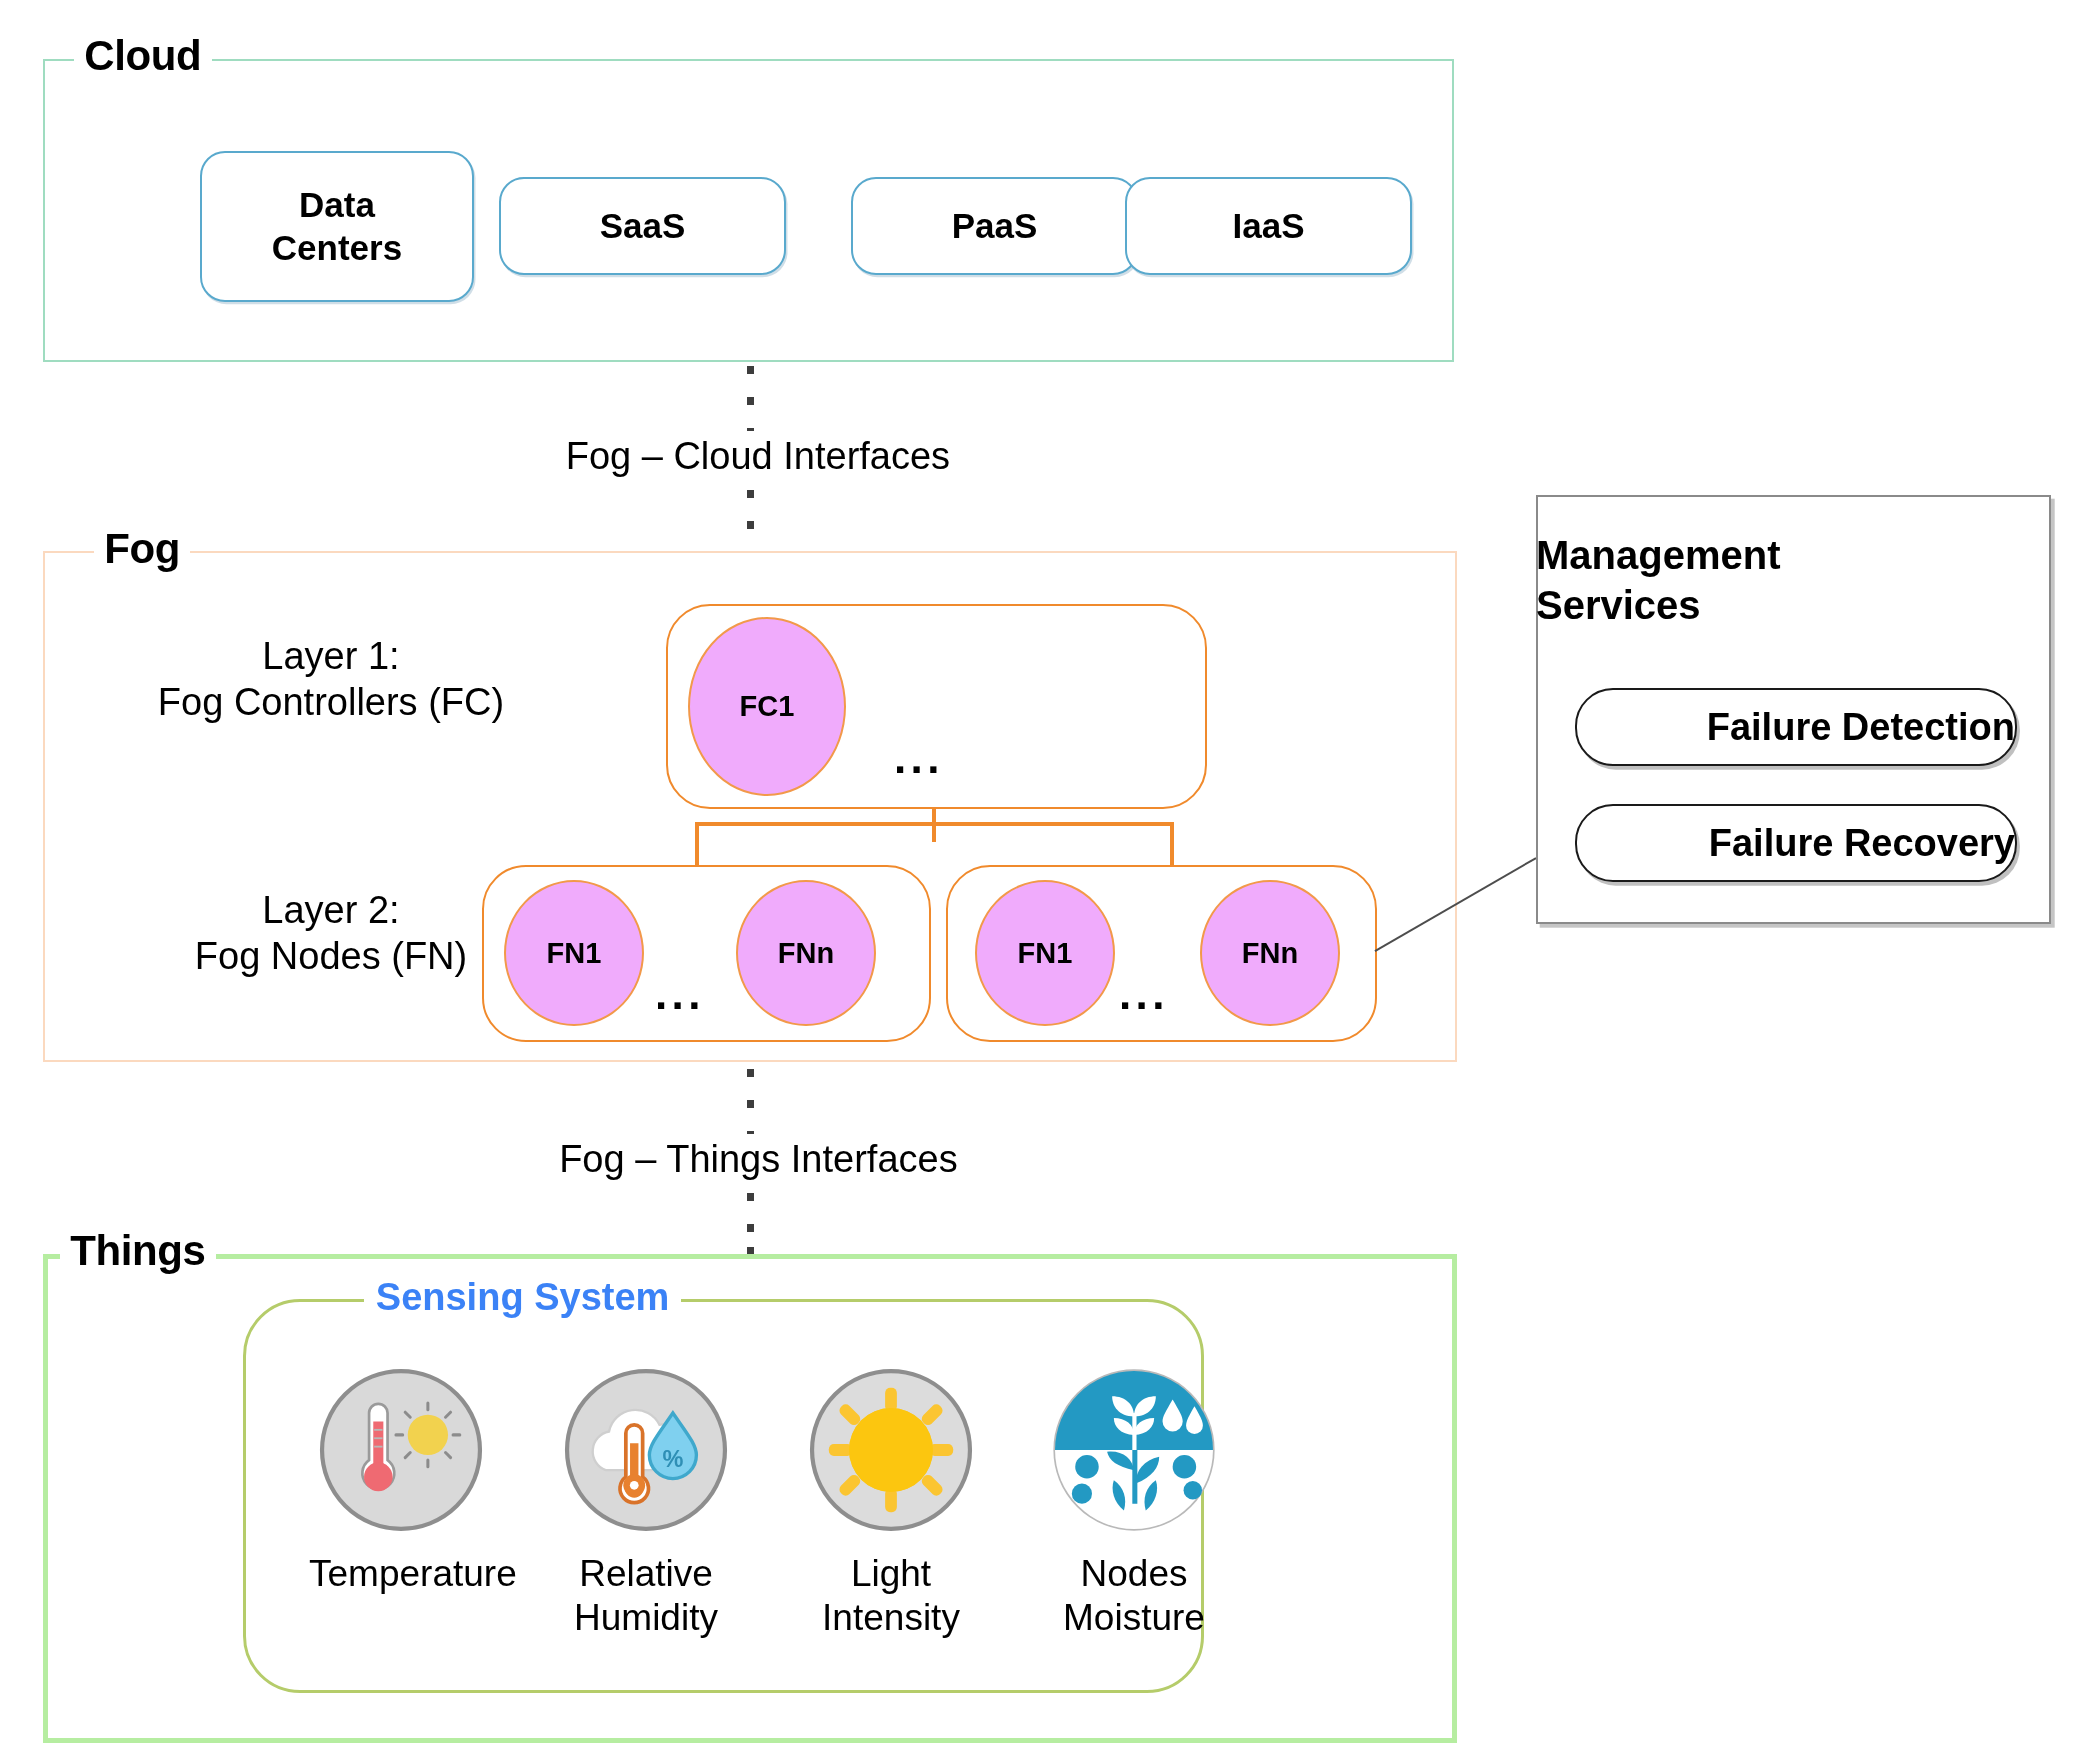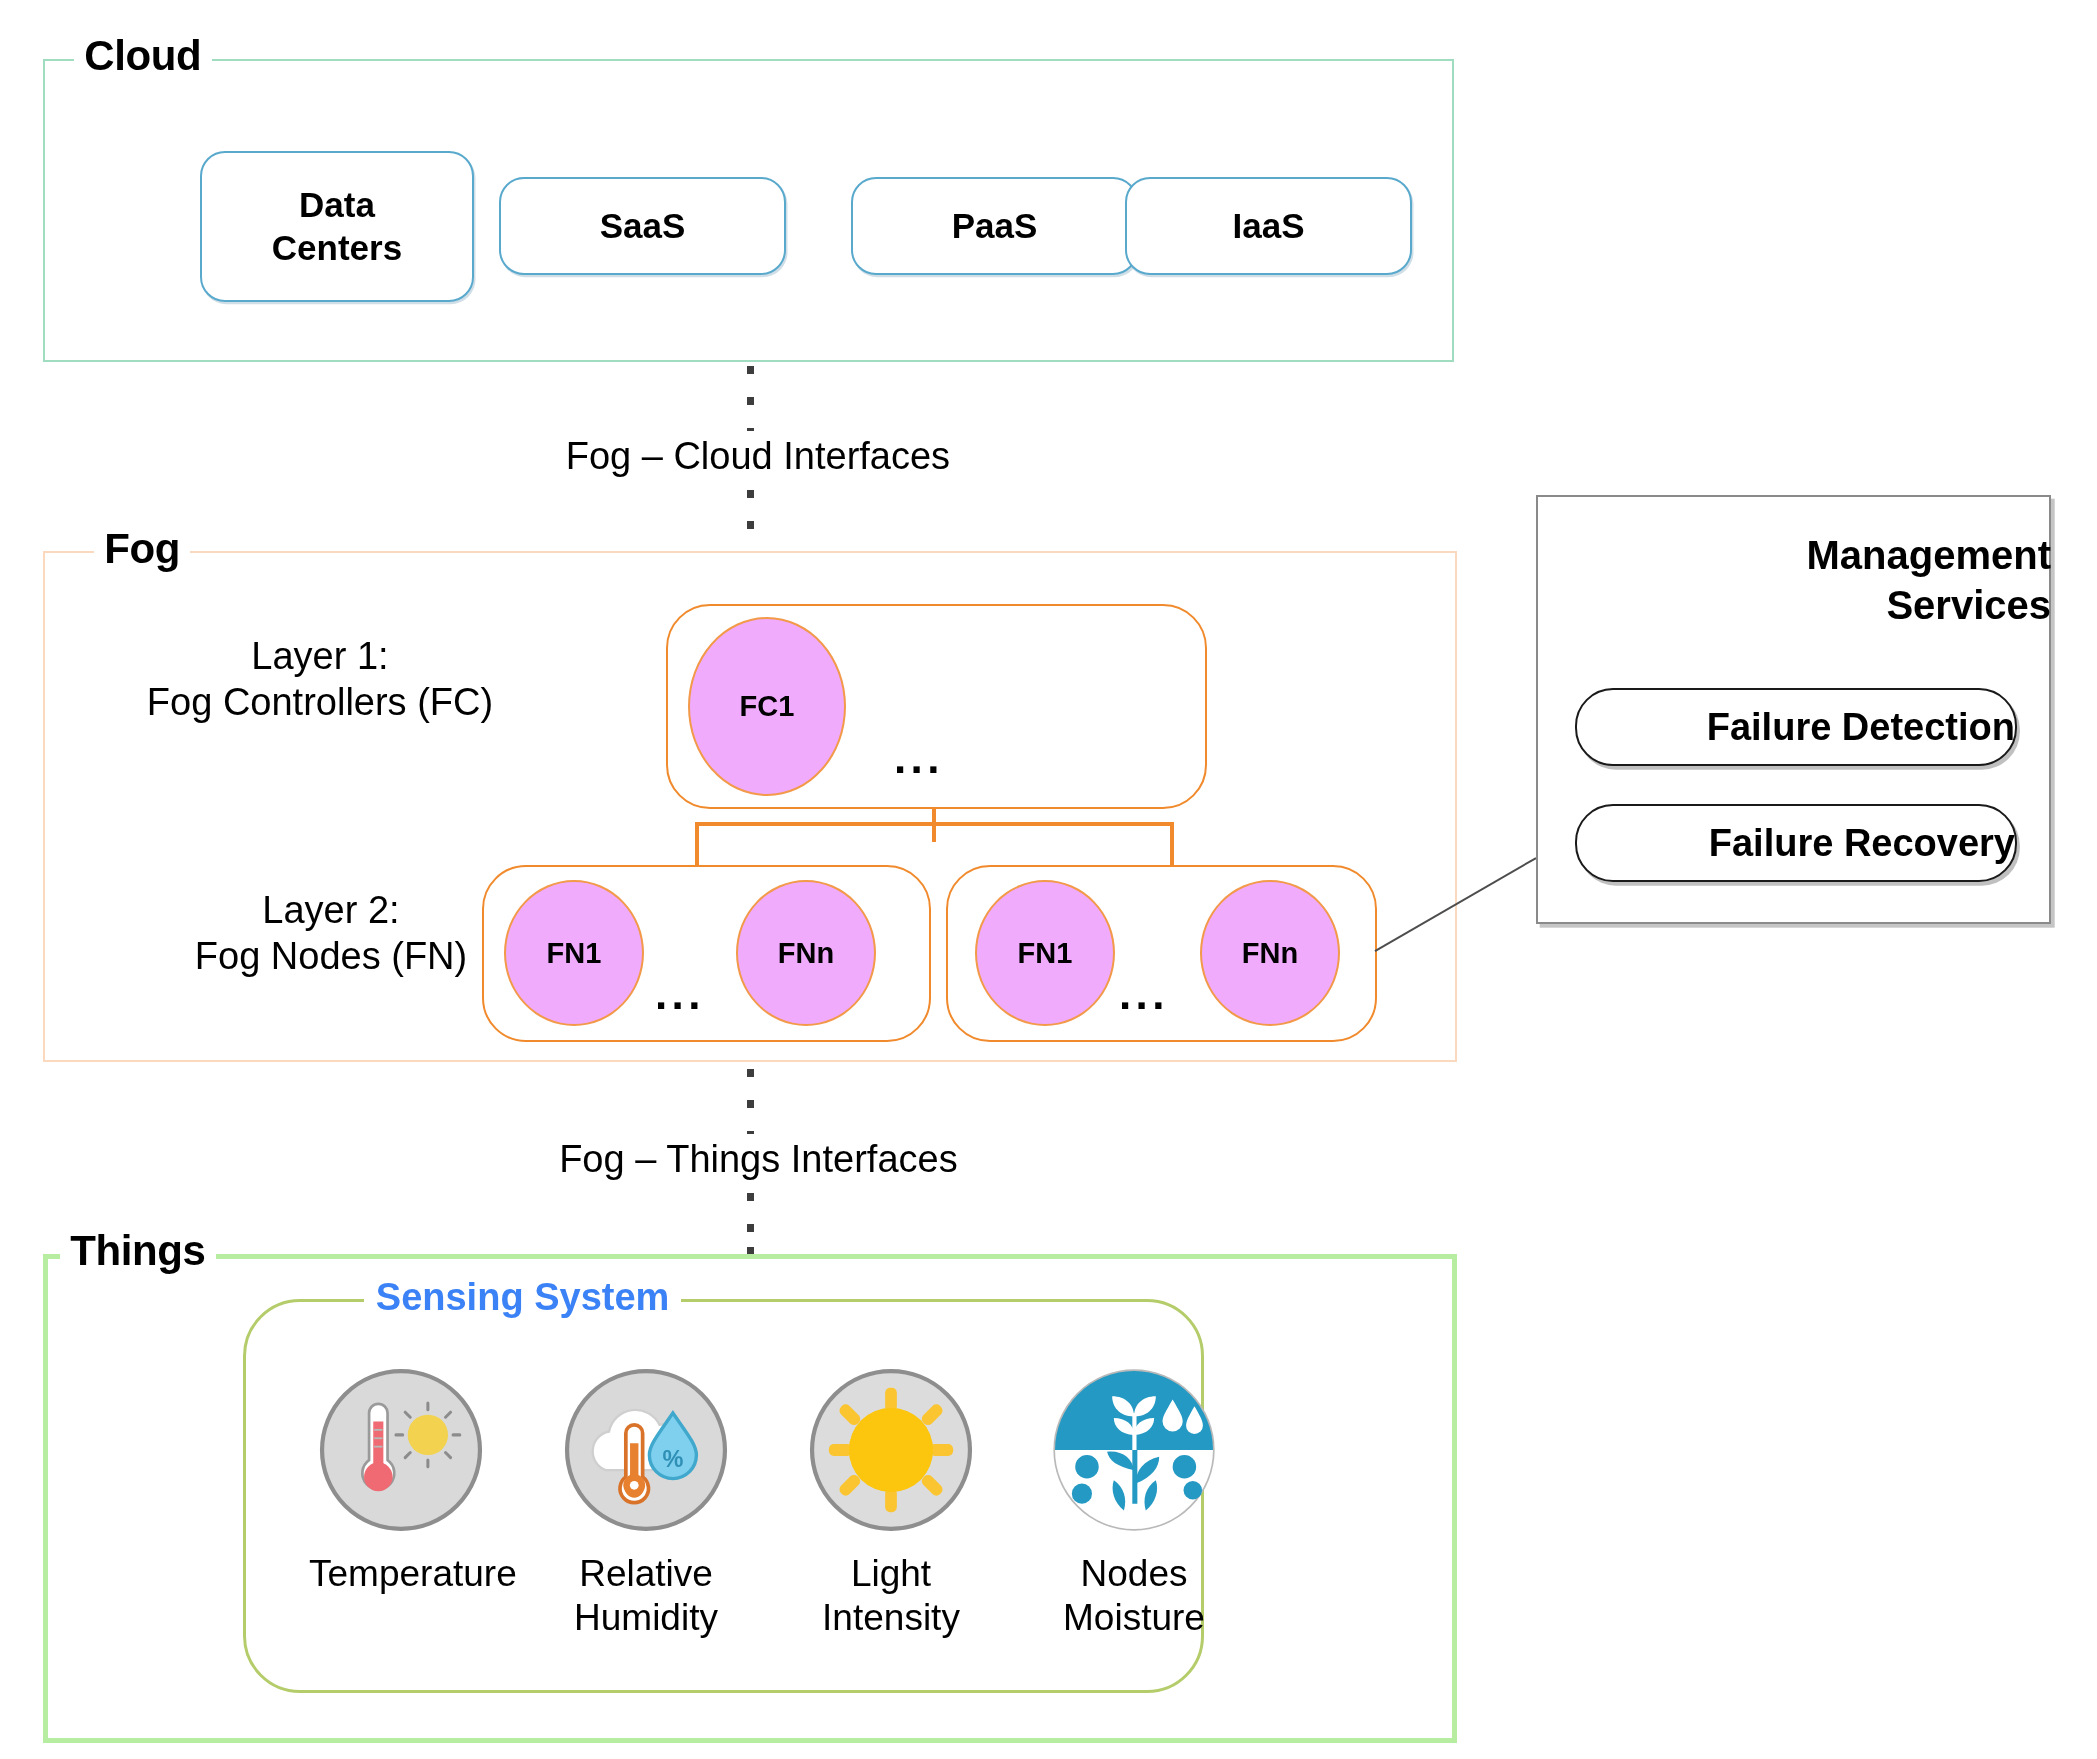--- a/index.html
+++ b/index.html
@@ -127,21 +127,21 @@
   .mgmt-box {
     position: absolute;
     box-sizing: border-box;
     border: 2.9px solid #8a8a8a;
     background: #ffffff;
     box-shadow: 3.7px 3.7px 0 rgba(150,150,150,0.55);
   }
   .mgmt-title {
     position: absolute;
     width: 100%;
-    text-align: right;
+    text-align: left;
     font-weight: bold;
     font-size: 40px;
     line-height: 1.25;
     color: #000;
   }
   .mgmt-pill {
     position: absolute;
     box-sizing: border-box;
     border: 2.9px solid #1a1a1a;
     border-radius: 38px;
@@ -226,21 +226,21 @@
       <i style="top:62px;"></i>
     <i style="top:93px;"></i>
       <i style="top:124px;"></i>
       <i style="top:155px;"></i>
   </div>
   <div class="iface-label" style="left:537px; top:431px; width:427px;">Fog – Cloud Interfaces</div>
 
   <div class="section-panel panel-fog" style="left:43px; top:551px; width:1414px; height:511px;"></div>
   <div class="section-label" style="left:94px; top:528px;">Fog</div>
 
-  <div class="layer-label" style="left:92px; top:633px; width:456px;">
+  <div class="layer-label" style="left:103px; top:633px; width:456px;">
     <div>Layer 1:</div>
     <div>Fog Controllers (FC)</div>
   </div>
 
   <div class="fog-group" style="left:666px; top:604px; width:541px; height:205px;"></div>
   <div class="fog-node" style="left:688px; top:617px; width:158px; height:179px;">
     <span>FC1</span>
   </div>
   <div class="dots" style="left:894px; top:736px;">...</div>
 

